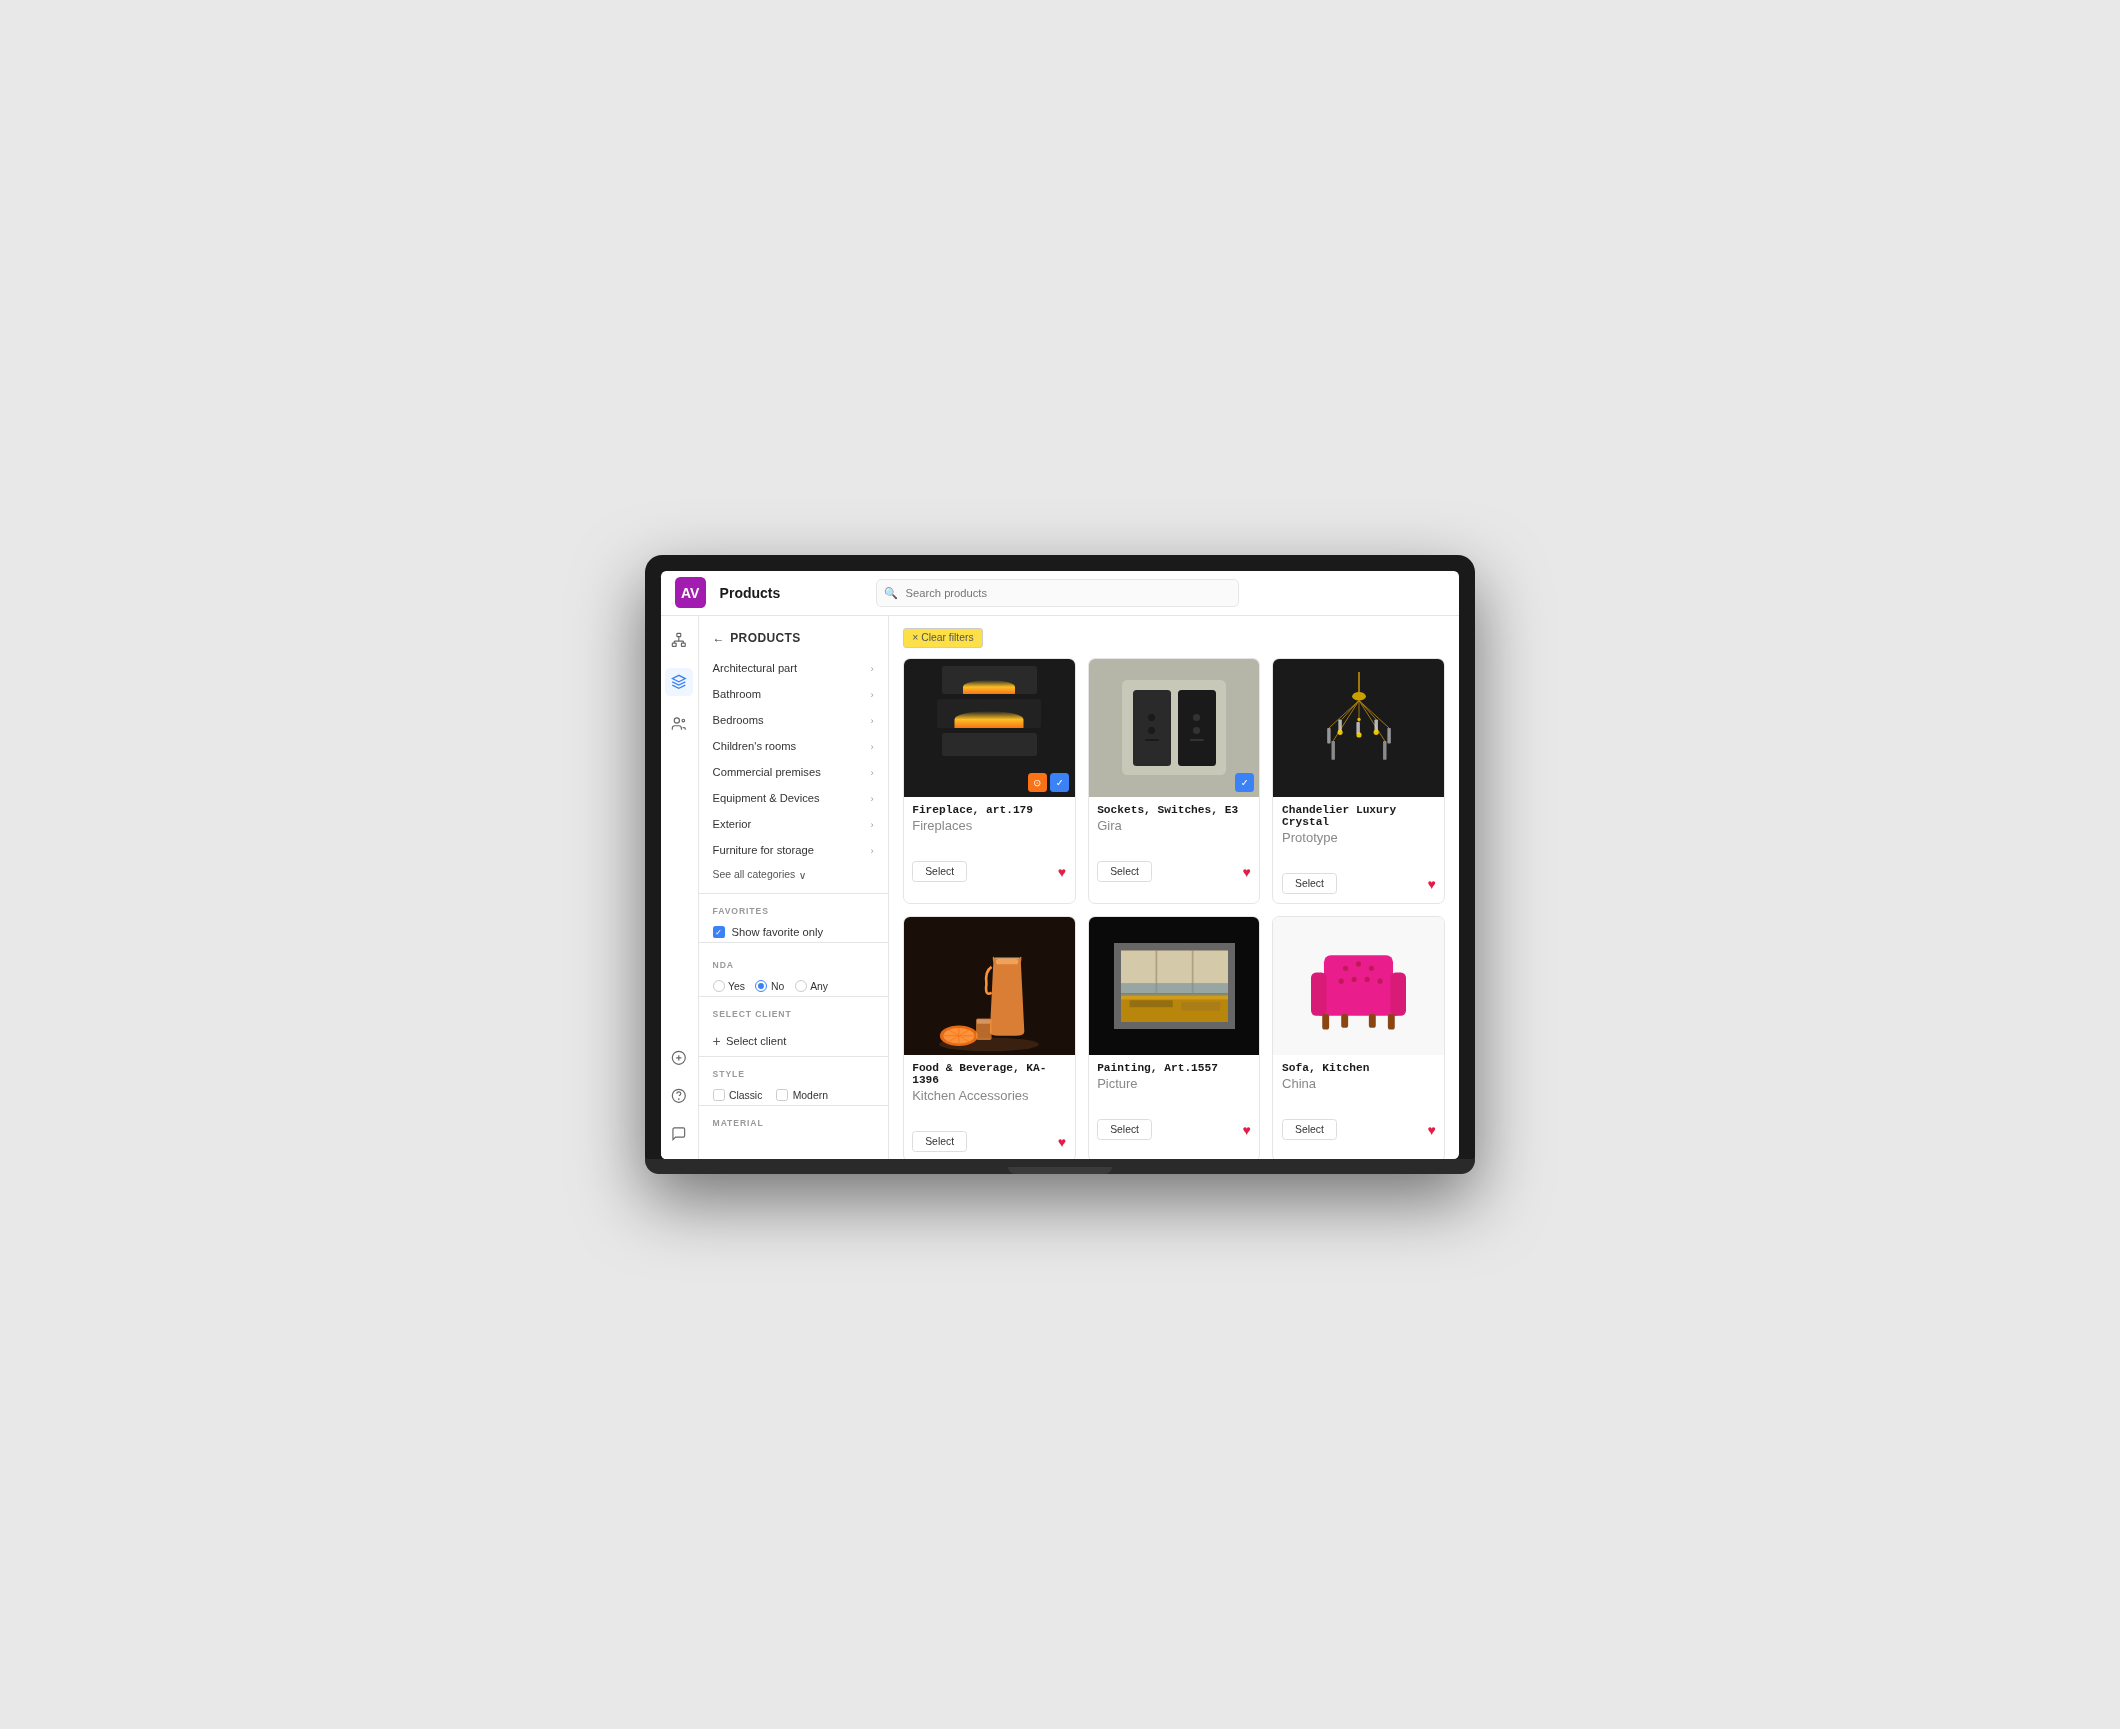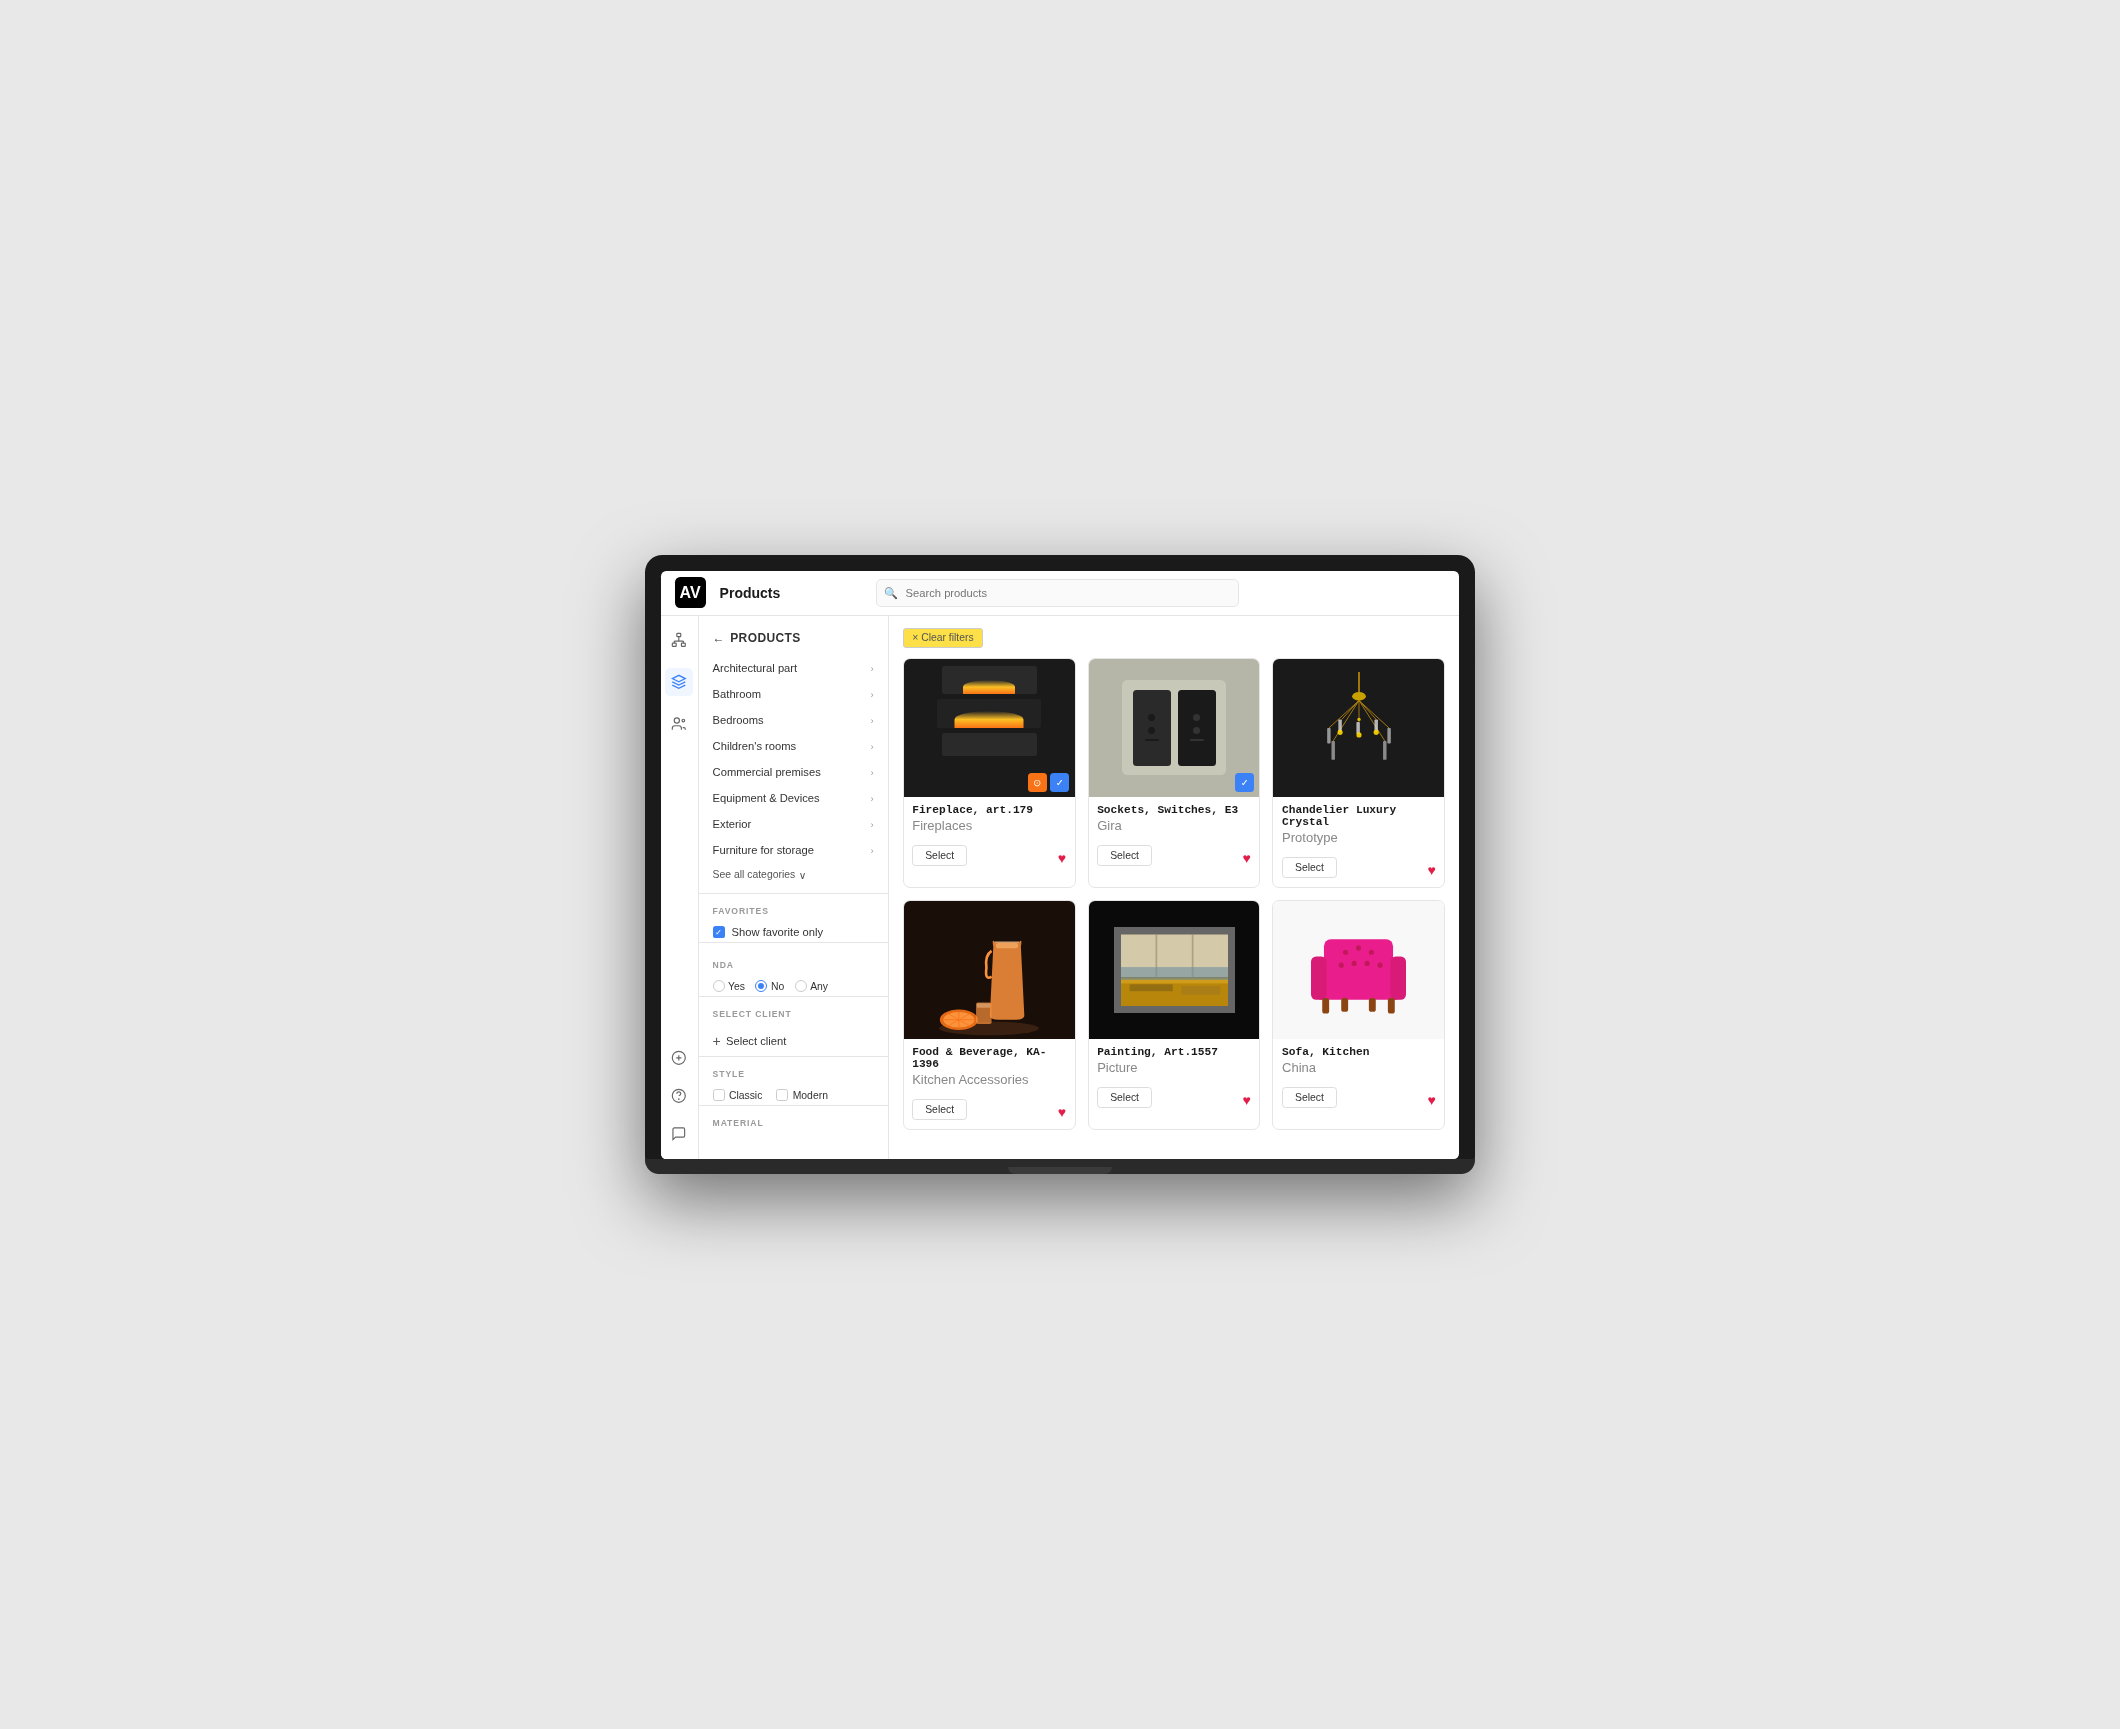--- a/index.html
+++ b/index.html
@@ -49,28 +49,28 @@
       display: flex;
       align-items: center;
       padding: 0 14px;
       height: 45px;
       border-bottom: 0.9px solid #e5e5e5;
       flex-shrink: 0;
     }
     .logo-box {
       width: 31px;
       height: 31px;
-      background: #000000;
+      background: #a21caf;
       border-radius: 5.2px;
       display: flex;
       align-items: center;
       justify-content: center;
       color: white;
       font-weight: 700;
-      font-size: 16px;
+      font-size: 14px;
       flex-shrink: 0;
     }
     .header-title {
       font-size: 14px;
       font-weight: 600;
       color: #1a1a1a;
       margin-left: 14px;
       width: 156px;
     }
     .search-bar {
@@ -352,23 +352,24 @@
       color: #1a1a1a;
       font-family: Liberation Mono, monospace;
     }
     .product-category {
       font-size: 13px;
       color: #888;
       margin-top: 1.7px;
     }
     .product-actions {
       display: flex;
-      align-items: flex-end;
+      align-items: center;
       justify-content: space-between;
       padding: 5.2px 8.6px 8.6px;
+      margin-top: 16px;
     }
     .select-btn {
       padding: 4.3px 12px;
       border: 0.9px solid #ddd;
       border-radius: 3.5px;
       font-size: 10.4px;
       color: #333;
       background: white;
       cursor: pointer;
     }

